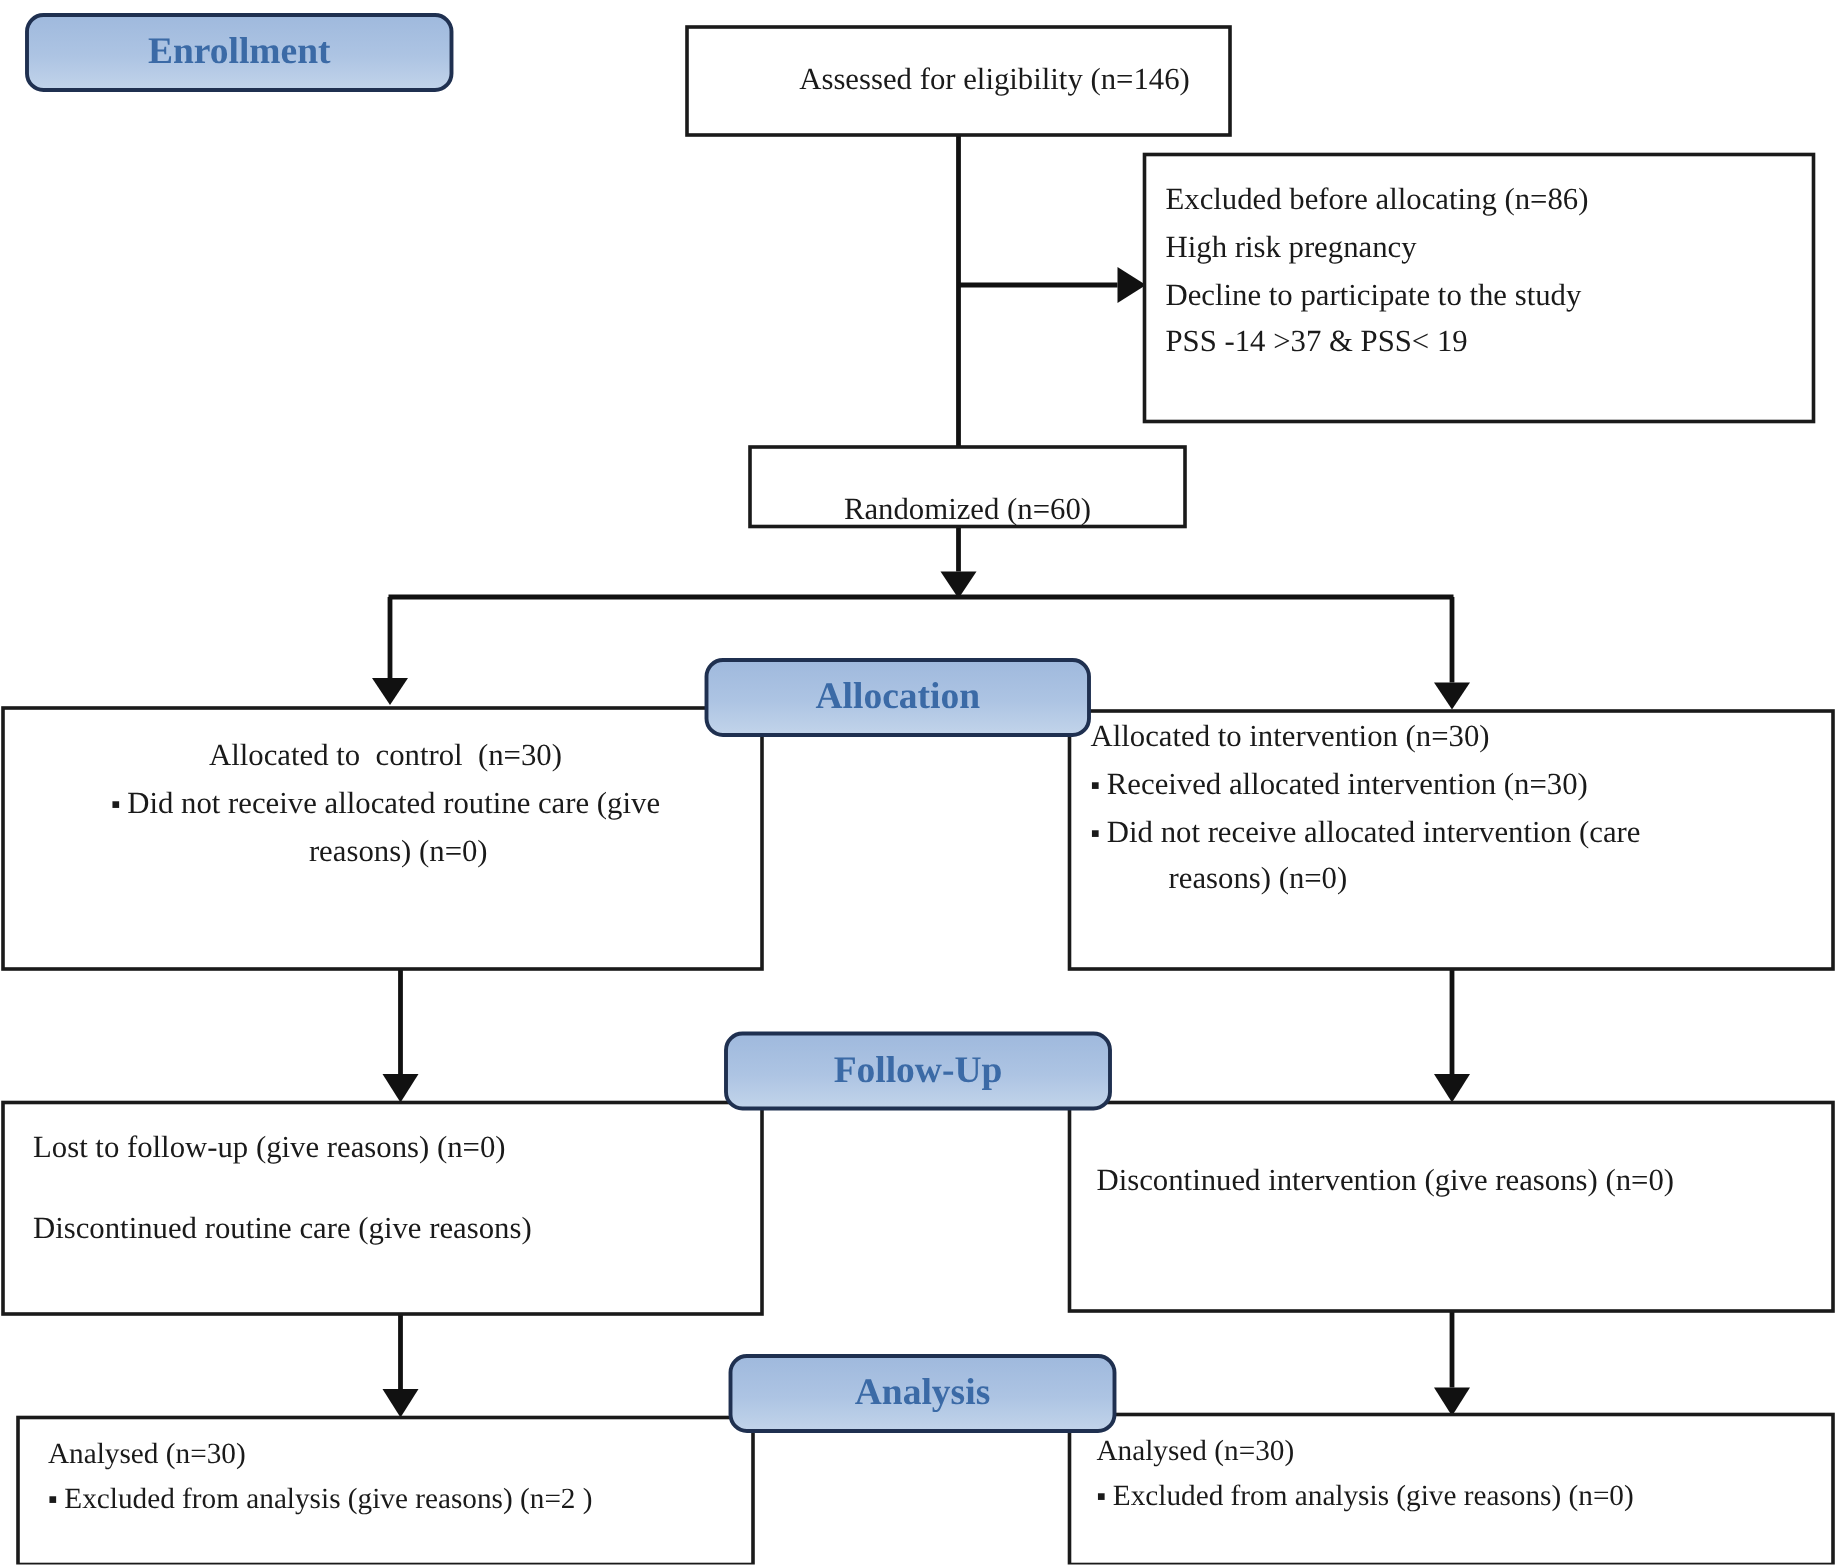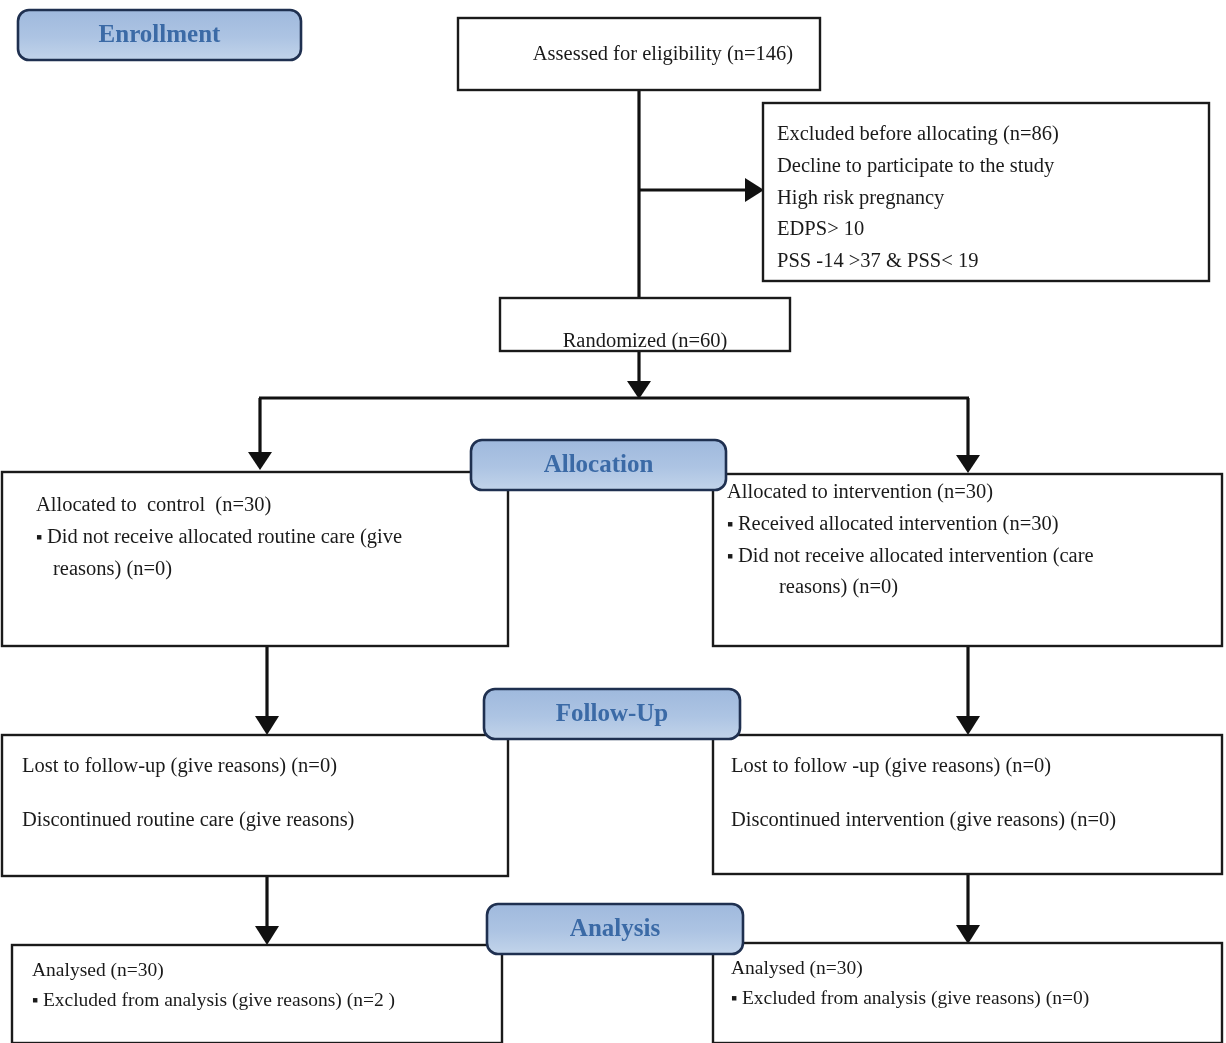--- a/index.html
+++ b/index.html
@@ -167,29 +167,29 @@
     </g>
 
     <g>
       <rect class="stage-rect" x="487" y="904" width="256" height="50" rx="11" ry="11" fill="url(#stageGrad)"></rect>
       <text class="stage-label" x="615" y="930.5">Analysis</text>
     </g>
   </svg>
 
   <div class="box-text" style="left:458px; top:18px; width:362px; height:72px; display:flex; align-items:center; justify-content:center;margin-left:24px;"><span class="line">Assessed for eligibility (n=146)</span></div>
 
-  <div class="box-text" style="left:777px; top:118px; width:425px;"><span class="line">Excluded before allocating (n=86)</span><span class="line">Decline to participate to the study</span><span class="line">High risk pregnancy</span><span class="line">EDPS&gt; 10</span><span class="line">PSS -14 &gt;37 &amp; PSS&lt; 19</span></div>
+  <div class="box-text" style="left:777px; top:118px; width:425px;"><span class="line">Excluded before allocating (n=86)</span><span class="line">High risk pregnancy</span><span class="line">Decline to participate to the study</span><span class="line">PSS -14 &gt;37 &amp; PSS&lt; 19</span></div>
 
   <div class="box-text" style="left:500px; top:314px; width:290px; height:53px; display:flex; align-items:center; justify-content:center;"><span class="line">Randomized (n=60)</span></div>
 
-  <div class="box-text" style="left:36px; top:489px; width:470px;"><span class="line">Allocated to  control  (n=30)</span><span class="line bullet">Did not receive allocated routine care (give</span><span class="line cont-left">reasons) (n=0)</span></div>
+  <div class="box-text" style="left:22px; top:489px; width:470px;text-align:center;"><span class="line">Allocated to  control  (n=30)</span><span class="line bullet">Did not receive allocated routine care (give</span><span class="line cont-left">reasons) (n=0)</span></div>
 
   <div class="box-text" style="left:727px; top:476px; width:480px;"><span class="line">Allocated to intervention (n=30)</span><span class="line bullet">Received allocated intervention (n=30)</span><span class="line bullet">Did not receive allocated intervention (care</span><span class="line cont-right">reasons) (n=0)</span></div>
 
   <div class="box-text" style="left:22px; top:750px; width:470px;"><span class="line">Lost to follow-up (give reasons) (n=0)</span><span class="line spacer"></span><span class="line">Discontinued routine care (give reasons)</span></div>
 
-  <div class="box-text" style="left:731px; top:750px; width:480px;"><span class="line">Lost to follow -up (give reasons) (n=0)</span><span class="line spacer"></span><span class="line">Discontinued intervention (give reasons) (n=0)</span></div>
+  <div class="box-text" style="left:731px; top:750px; width:480px;"><span class="line spacer"></span><span class="line">Discontinued intervention (give reasons) (n=0)</span></div>
 
   <div class="box-text" style="left:32px; top:955px; width:462px; font-size:19.5px;"><span class="line">Analysed (n=30)</span><span class="line bullet">Excluded from analysis (give reasons) (n=2 )</span></div>
 
   <div class="box-text" style="left:731px; top:953px; width:480px; font-size:19.5px;"><span class="line">Analysed (n=30)</span><span class="line bullet">Excluded from analysis (give reasons) (n=0)</span></div>
 
 </div>
 
 </body></html>

